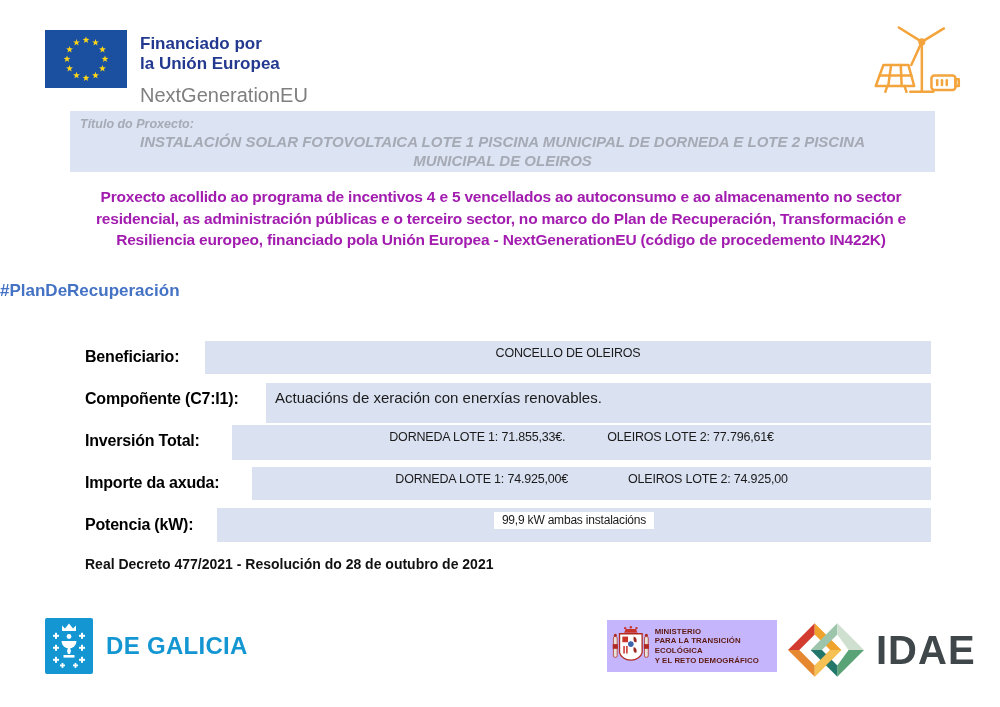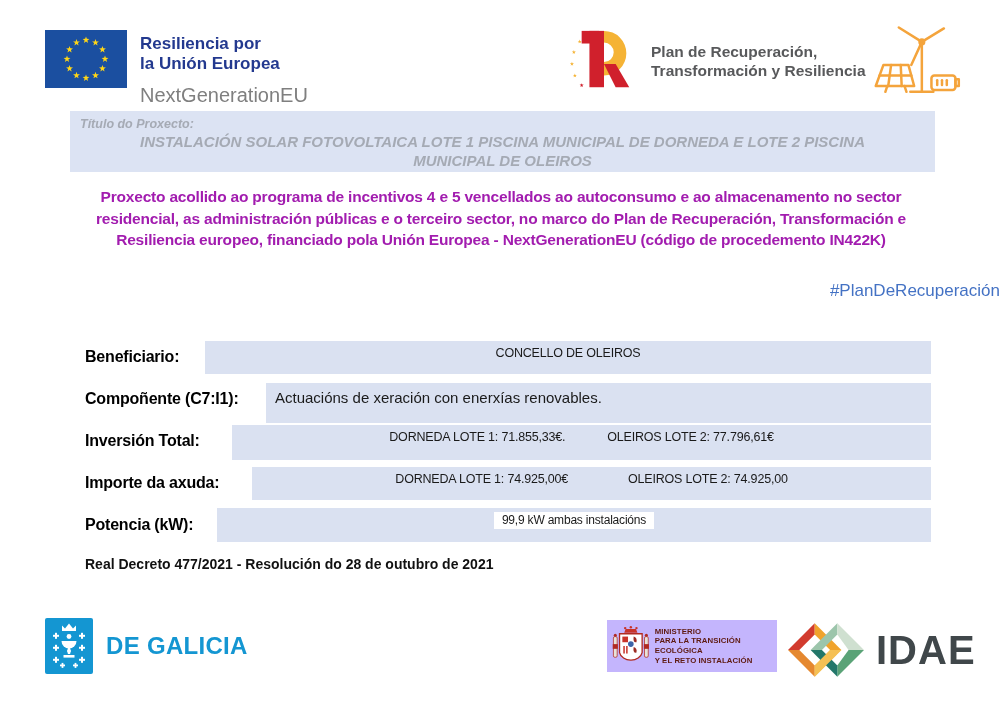--- a/index.html
+++ b/index.html
@@ -29,21 +29,21 @@
   .title-box .ttl { font-size:15px; line-height:19px; text-align:center; padding:0 28px; }
 
   
   .description {
     position:absolute; left:69px; top:186px; width:864px;
     text-align:center; font-weight:bold; font-size:15.5px; line-height:21.5px; color:#a21caf;
     letter-spacing:-0.2px;
   }
   .hashtag {
     position:absolute; left:0; top:281px; width:100%;
-    text-align:right; font-weight:normal; font-size:17px; color:#4472c4;
+    text-align:left; font-weight:bold; font-size:17px; color:#4472c4;
   }
 
   
   .field-label { position:absolute; left:85px; font-weight:bold; font-size:16px; color:#000; letter-spacing:-0.2px; }
   .field-box   { position:absolute; background:#dae1f1; }
   .vcenter-top { text-align:center; font-size:12.5px; color:#1a1a1a; padding-top:5px; letter-spacing:-0.2px; }
   .lbl1 { top:348px; } .box1 { left:205px; top:341px; width:726px; height:33px; }
   .lbl2 { top:390px; } .box2 { left:266px; top:383px; width:665px; height:40px;
           font-size:15px; color:#1a1a1a; padding:6px 0 0 9px; font-weight:normal; }
   .lbl3 { top:432px; } .box3 { left:232px; top:425px; width:699px; height:35px; }
@@ -87,45 +87,26 @@
         <path transform="translate(50.5,45.45) scale(0.9)" d="M0,-4 L0.94,-1.29 3.8,-1.24 1.52,0.49 2.35,3.24 0,1.6 -2.35,3.24 -1.52,0.49 -3.8,-1.24 -0.94,-1.29 Z"></path>
         <path transform="translate(41,48) scale(0.9)" d="M0,-4 L0.94,-1.29 3.8,-1.24 1.52,0.49 2.35,3.24 0,1.6 -2.35,3.24 -1.52,0.49 -3.8,-1.24 -0.94,-1.29 Z"></path>
         <path transform="translate(31.5,45.45) scale(0.9)" d="M0,-4 L0.94,-1.29 3.8,-1.24 1.52,0.49 2.35,3.24 0,1.6 -2.35,3.24 -1.52,0.49 -3.8,-1.24 -0.94,-1.29 Z"></path>
         <path transform="translate(24.55,38.5) scale(0.9)" d="M0,-4 L0.94,-1.29 3.8,-1.24 1.52,0.49 2.35,3.24 0,1.6 -2.35,3.24 -1.52,0.49 -3.8,-1.24 -0.94,-1.29 Z"></path>
         <path transform="translate(22,29) scale(0.9)" d="M0,-4 L0.94,-1.29 3.8,-1.24 1.52,0.49 2.35,3.24 0,1.6 -2.35,3.24 -1.52,0.49 -3.8,-1.24 -0.94,-1.29 Z"></path>
         <path transform="translate(24.55,19.5) scale(0.9)" d="M0,-4 L0.94,-1.29 3.8,-1.24 1.52,0.49 2.35,3.24 0,1.6 -2.35,3.24 -1.52,0.49 -3.8,-1.24 -0.94,-1.29 Z"></path>
         <path transform="translate(31.5,12.55) scale(0.9)" d="M0,-4 L0.94,-1.29 3.8,-1.24 1.52,0.49 2.35,3.24 0,1.6 -2.35,3.24 -1.52,0.49 -3.8,-1.24 -0.94,-1.29 Z"></path>
       </g>
     </svg>
     <div class="eu-text">
-      <div class="b">Resiliencia por</div>
+      <div class="b">Financiado por</div>
       <div class="b">la Unión Europea</div>
       <div class="g">NextGenerationEU</div>
     </div>
   </div>
 
-  <div class="prtr-logo">
-    <svg width="76" height="68" viewBox="0 0 78 70">
-      <g fill="#f5b335">
-        <path transform="translate(14,15) scale(0.55)" d="M0,-4 L0.94,-1.29 3.8,-1.24 1.52,0.49 2.35,3.24 0,1.6 -2.35,3.24 -1.52,0.49 -3.8,-1.24 -0.94,-1.29 Z"></path>
-        <path transform="translate(8,26) scale(0.55)" d="M0,-4 L0.94,-1.29 3.8,-1.24 1.52,0.49 2.35,3.24 0,1.6 -2.35,3.24 -1.52,0.49 -3.8,-1.24 -0.94,-1.29 Z"></path>
-        <path transform="translate(6,38) scale(0.55)" d="M0,-4 L0.94,-1.29 3.8,-1.24 1.52,0.49 2.35,3.24 0,1.6 -2.35,3.24 -1.52,0.49 -3.8,-1.24 -0.94,-1.29 Z"></path>
-        <path transform="translate(9,50) scale(0.55)" d="M0,-4 L0.94,-1.29 3.8,-1.24 1.52,0.49 2.35,3.24 0,1.6 -2.35,3.24 -1.52,0.49 -3.8,-1.24 -0.94,-1.29 Z"></path>
-      </g>
-      <path fill="#d0202c" transform="translate(16,60) scale(0.55)" d="M0,-4 L0.94,-1.29 3.8,-1.24 1.52,0.49 2.35,3.24 0,1.6 -2.35,3.24 -1.52,0.49 -3.8,-1.24 -0.94,-1.29 Z"></path>
-      <rect x="16" y="4" width="18" height="13" fill="#d0202c"></rect>
-      <rect x="24" y="4" width="15" height="58" fill="#d0202c"></rect>
-      <path fill="#f5b335" d="M39,4 A23,23 0 0 1 39,50 L39,36 A10,10 0 0 0 39,16 Z"></path>
-      <polygon fill="#d0202c" points="39,38 51,38 65,62 51,62"></polygon>
-    </svg>
-    <div class="prtr-text">
-      <div>Plan de Recuperación,</div>
-      <div>Transformación y Resiliencia</div>
-    </div>
-  </div>
 
   <svg class="energy-icon" width="96" height="98" viewBox="0 0 100 100" fill="none" stroke="#f4a43c" stroke-width="2.6" stroke-linecap="round" stroke-linejoin="round">
     <line x1="54" y1="28" x2="30" y2="13"></line>
     <line x1="54" y1="28" x2="77" y2="14"></line>
     <line x1="54" y1="28" x2="43" y2="52"></line>
     <circle cx="54" cy="28" r="2.4"></circle>
     <line x1="54" y1="30" x2="54" y2="80"></line>
     <line x1="42" y1="80" x2="66" y2="80"></line>
     <polygon points="14,52 40,52 46,74 6,74"></polygon>
     <line x1="10" y1="63" x2="43" y2="63"></line>
@@ -223,21 +204,21 @@
       <rect x="11" y="12" width="6" height="6" fill="#c8332a"></rect>
       <path d="M23,12 q4,1 3,6 q-4,1 -3,-6 Z" fill="#9c2b23"></path>
       <rect x="12" y="22" width="1.6" height="8" fill="#c8332a"></rect>
       <rect x="15" y="22" width="1.6" height="8" fill="#c8332a"></rect>
       <path d="M23,23 q4,1 3,6 q-4,1 -3,-6 Z" fill="#9c2b23"></path>
       <circle cx="20" cy="20" r="3" fill="#3d64a8"></circle>
     </svg>
     <div class="min-text">
       <div>MINISTERIO</div>
       <div>PARA LA TRANSICIÓN ECOLÓGICA</div>
-      <div>Y EL RETO INSTALACIÓN</div>
+      <div>Y EL RETO DEMOGRÁFICO</div>
     </div>
   </div>
 
   <div class="idae">
     <svg width="78" height="68" viewBox="0 0 76 66">
 
       <polygon points="27,7 1,33 12,33 27,18" fill="#d23b2e"></polygon>
       <polygon points="27,7 53,33 42,33 27,18" fill="#f0a32c"></polygon>
       <polygon points="53,33 27,59 27,48 42,33" fill="#f5c054"></polygon>
       <polygon points="1,33 27,59 27,48 12,33" fill="#e5882f"></polygon>

